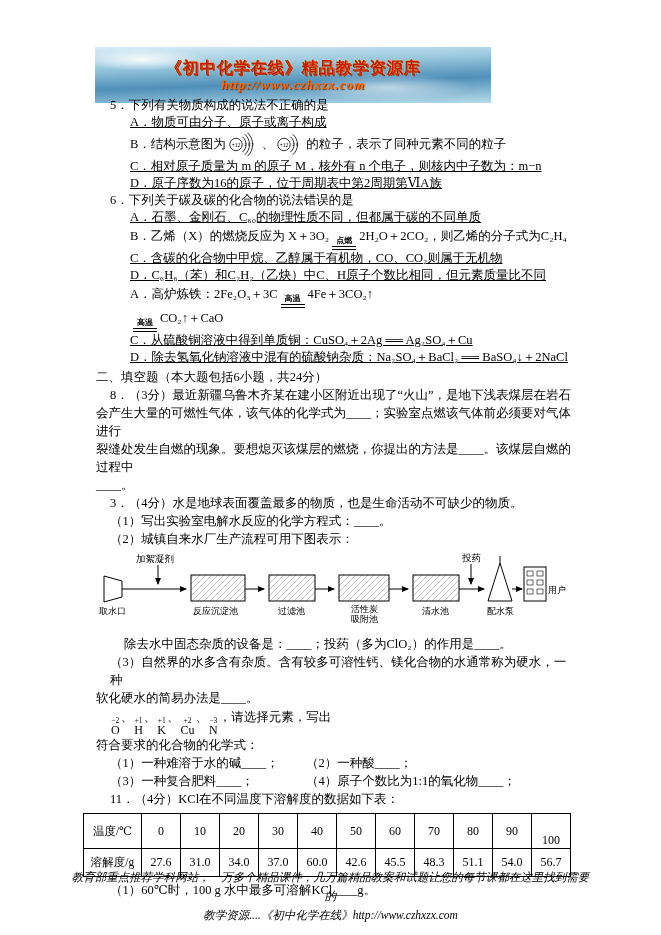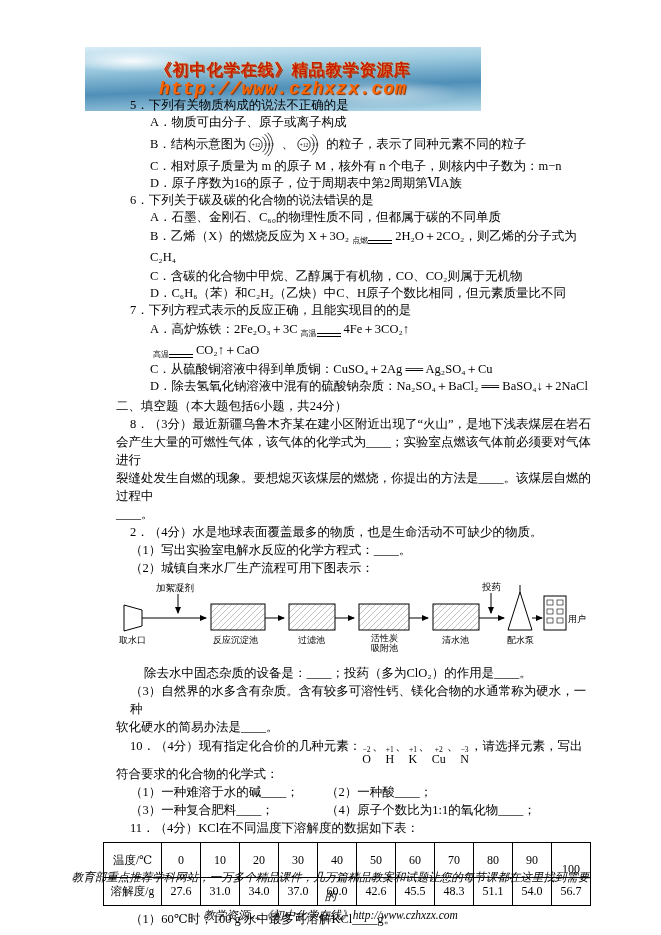--- a/index.html
+++ b/index.html
@@ -1,42 +1,42 @@
 <!DOCTYPE html>
 <html><head>
 <meta charset="utf-8">
 <style>
   *{margin:0;padding:0;box-sizing:border-box;}
   html,body{background:#ffffff;}
   body{width:661px;height:935px;position:relative;font-family:"Liberation Serif","DejaVu Serif",serif;font-size:12.5px;color:#000;}
   .page{position:absolute;inset:0;background:#fff;overflow:hidden;}
 
   
-  .banner{position:absolute;left:85px;top:47px;width:396px;height:64px;display:flex;flex-direction:column;align-items:center;justify-content:center;
+  .banner{position:absolute;left:95px;top:47px;width:396px;height:56px;display:flex;flex-direction:column;align-items:center;justify-content:center;
     background:
       radial-gradient(ellipse 90px 16px at 12% 22%, rgba(255,255,255,.9), rgba(255,255,255,0) 70%),
       radial-gradient(ellipse 120px 20px at 74% 72%, rgba(255,255,255,.55), rgba(255,255,255,0) 70%),
-      linear-gradient(178deg,#d9edf7 0%,#9ccadf 30%,#4f8fb8 62%,#b7dcea 100%); font-family: Liberation Mono, monospace;}
+      linear-gradient(178deg,#d9edf7 0%,#9ccadf 30%,#4f8fb8 62%,#b7dcea 100%);}
   .banner-title{font-size:16px;font-weight:bold;color:#c81c00;letter-spacing:1px;text-shadow:0 0 2px #ffe680,1px 1px 0 #7a1000;line-height:19px;}
-  .banner-url{font-size:18px;font-weight:bold;font-style:italic;color:#ff6600;letter-spacing:1px;text-shadow:1px 1px 1px #8a3000;line-height:16px;}
-
-  
-  .content{position:absolute;left:116px;top:97px;width:480px;}
+  .banner-url{font-size:13px;font-weight:bold;font-style:italic;color:#ff6600;letter-spacing:1px;text-shadow:1px 1px 1px #8a3000;line-height:16px;}
+
+  
+  .content{position:absolute;left:96px;top:97px;width:480px;}
   .ln{line-height:17px;}
   .fill{line-height:18px;}
   .s14{padding-left:14px;}
   .s28{padding-left:28px;}
-  .opt{padding-left:34px;line-height:17px;}
+  .opt{padding-left:34px;line-height:17px;text-decoration:underline;}
   .eqline{padding-left:34px;line-height:21px;}
   .optB5{display:flex;align-items:center;padding-left:34px;height:27px;}
   .optB5 .t{white-space:nowrap;text-align:center;}
   .optB5 svg{margin:0 2px;flex:0 0 auto;}
 
   
-  .rxn{display:inline-flex;flex-direction:row;align-items:center;vertical-align:-3px;margin:0 3px;}
+  .rxn{display:inline-flex;flex-direction:column;align-items:center;vertical-align:-3px;margin:0 3px;font-weight:bold;}
   .cond{font-size:8px;line-height:8px;}
   .dbar{width:24px;height:4px;border-top:1px solid #000;border-bottom:1px solid #000;margin-top:1px;}
 
   
   .valline{line-height:21px;}
   .elem{display:inline-flex;flex-direction:column;align-items:center;vertical-align:-2px;margin:0 1px;line-height:1;}
   .elem .val{font-size:7.5px;line-height:7px;}
   .elem .sym{font-size:12px;line-height:12px;}
 
   .itemline{padding-left:14px;line-height:18px;}
@@ -97,21 +97,20 @@
     <div class="ln opt">A．石墨、金刚石、C₆₀的物理性质不同，但都属于碳的不同单质</div>
     <div class="eqline">
       <span>B．乙烯（X）的燃烧反应为 X＋3O₂</span><span class="rxn">
           <span class="cond">点燃</span>
           <span class="dbar"></span>
         </span><span>2H₂O＋2CO₂，则乙烯的分子式为C₂H₄</span>
     </div>
     <div class="ln opt">C．含碳的化合物中甲烷、乙醇属于有机物，CO、CO₂则属于无机物</div>
     <div class="ln opt">D．C₆H₆（苯）和C₂H₂（乙炔）中C、H原子个数比相同，但元素质量比不同</div>
 
-    <div class="ln s14">7．下列方程式表示的反应正确，且能实现目的的是</div>
     <div class="eqline">
       <span>A．高炉炼铁：2Fe₂O₃＋3C</span><span class="rxn">
           <span class="cond">高温</span>
           <span class="dbar"></span>
         </span><span>4Fe＋3CO₂↑</span>
     </div>
     <div class="eqline">
       <span class="rxn">
           <span class="cond">高温</span>
           <span class="dbar"></span>
@@ -120,21 +119,21 @@
     <div class="fill opt">C．从硫酸铜溶液中得到单质铜：CuSO₄＋2Ag ══ Ag₂SO₄＋Cu</div>
     <div class="fill opt">D．除去氢氧化钠溶液中混有的硫酸钠杂质：Na₂SO₄＋BaCl₂ ══ BaSO₄↓＋2NaCl</div>
 
     <div class="fill" style="margin-top:2px;">二、填空题（本大题包括6小题，共24分）</div>
 
     <div class="fill s14">8．（3分）最近新疆乌鲁木齐某在建小区附近出现了“火山”，是地下浅表煤层在岩石</div>
     <div class="fill">会产生大量的可燃性气体，该气体的化学式为____；实验室点燃该气体前必须要对气体进行</div>
     <div class="fill">裂缝处发生自燃的现象。要想熄灭该煤层的燃烧，你提出的方法是____。该煤层自燃的过程中</div>
     <div class="fill">____。</div>
 
-    <div class="fill s14">2．（4分）水是地球表面覆盖最多的物质，也是生命活动不可缺少的物质。</div>
+    <div class="fill s14">3．（4分）水是地球表面覆盖最多的物质，也是生命活动不可缺少的物质。</div>
     <div class="fill s14">（1）写出实验室电解水反应的化学方程式：____。</div>
     <div class="fill s14">（2）城镇自来水厂生产流程可用下图表示：</div>
 
     <div class="flowwrap">
       <svg class="flow" width="470" height="78" viewBox="0 0 470 78">
         <defs>
           <marker id="arr" markerWidth="7" markerHeight="6" refX="6" refY="3" orient="auto" markerUnits="userSpaceOnUse">
             <path d="M0,0 L7,3 L0,6 Z" fill="#000"></path>
           </marker>
           <pattern id="hat" width="6" height="6" patternUnits="userSpaceOnUse">
@@ -176,21 +175,21 @@
         </g>
         <text x="450" y="42" font-size="9">用户</text>
       </svg>
     </div>
 
     <div class="fill s28">除去水中固态杂质的设备是：____；投药（多为ClO₂）的作用是____。</div>
     <div class="fill s14">（3）自然界的水多含有杂质。含有较多可溶性钙、镁化合物的水通常称为硬水，一种</div>
     <div class="fill">软化硬水的简易办法是____。</div>
 
     <div class="fill s14 valline">
-      <span>10．（4分）现有指定化合价的几种元素：</span><span class="elem">
+      <span class="elem">
           <span class="val">−2</span>
           <span class="sym">O</span>
         </span><span>、</span><span class="elem">
           <span class="val">+1</span>
           <span class="sym">H</span>
         </span><span>、</span><span class="elem">
           <span class="val">+1</span>
           <span class="sym">K</span>
         </span><span>、</span><span class="elem">
           <span class="val">+2</span>

